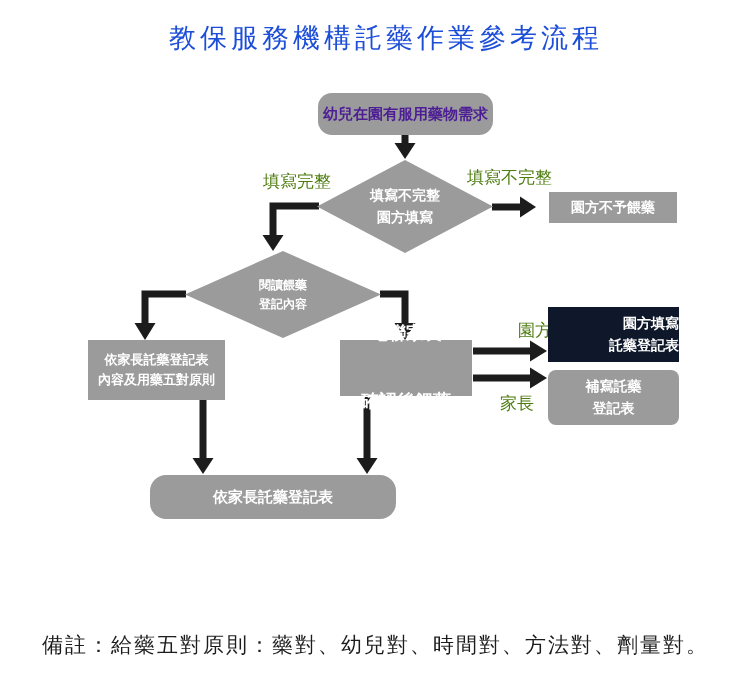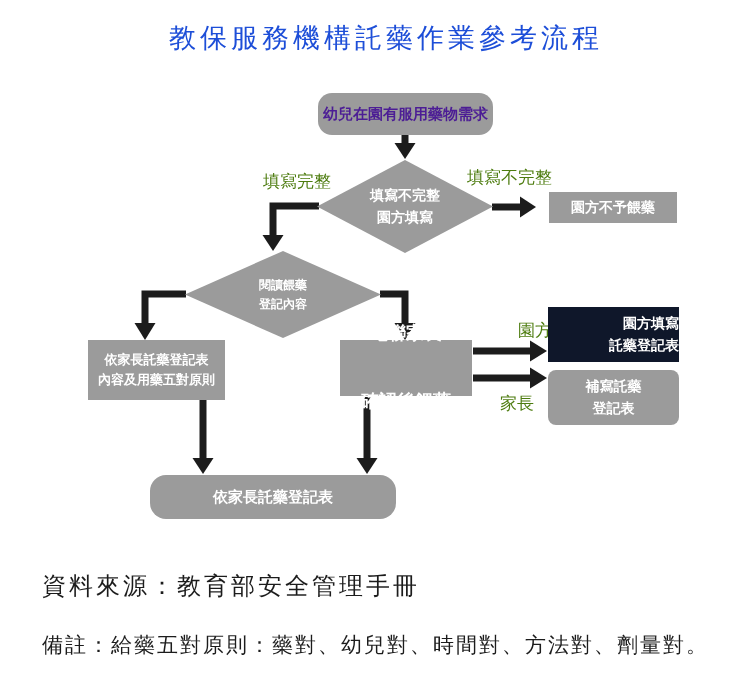--- a/index.html
+++ b/index.html
@@ -163,16 +163,15 @@
 
   <div class="node rect suppl-node" style="background: rgb(155, 155, 155); color: rgb(255, 255, 255); border-radius: 8px;">
     <span>補寫託藥</span>
     <span>登記表</span>
   </div>
 
   <div class="node done-node" style="background: rgb(155, 155, 155); color: rgb(255, 255, 255);">
     <span>依家長託藥登記表</span>
   </div>
 
-  <div class="footer-line source-line">資料來源：教育部安全管理手冊</div>
   <div class="footer-line note-line">備註：給藥五對原則：藥對、幼兒對、時間對、方法對、劑量對。</div>
 
 </div>
 
 </body></html>

